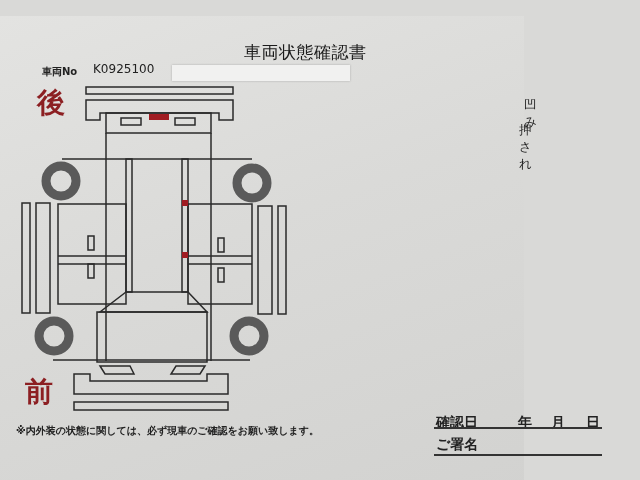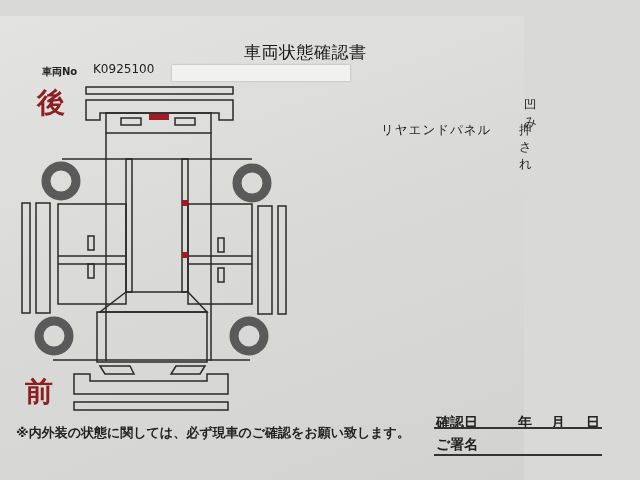--- a/index.html
+++ b/index.html
@@ -9,21 +9,21 @@
   .abs { position:absolute; }
   .title { left:244px; top:25px; font-size:17px; color:#1c1c1c; letter-spacing:0.5px; }
   .vno-label { left:42px; top:49px; font-size:10px; color:#222; font-weight:bold; }
   .vno-value { left:93px; top:46px; font-size:12px; color:#222; }
   .redact { left:172px; top:49px; width:178px; height:16px; background:#f1f1f0; box-shadow:0 0 2px #aaa; }
   .kanji-red { color:#8c1f22; font-size:28px; font-weight:bold; font-family:"DejaVu Serif", serif; }
   .rear-mark { left:37px; top:68px; }
   .front-mark { left:25px; top:357px; }
   .dmg { font-size:12.5px; color:#1f1f1f; letter-spacing:1px; }
   .note { font-size:12.5px; color:#1f1f1f; left:372px; top:236px; letter-spacing:1px; }
-  .foot { font-size:13px; color:#222; font-weight:bold; left:16px; }
+  .foot { font-size:10px; color:#222; font-weight:bold; left:16px; }
   .sign-line { background:#333; height:1.5px; }
   .sign-txt { font-size:14px; font-weight:bold; color:#222; }
 </style>
 </head>
 <body>
 
 <div class="paper">
 
   <div class="abs title">車両状態確認書</div>
   <div class="abs vno-label">車両No</div>
@@ -84,21 +84,20 @@
     </g>
 
     <g fill="#a01c22">
       <rect x="149" y="98" width="20" height="6"></rect>
       <rect x="182" y="184" width="6" height="6"></rect>
       <rect x="182" y="236" width="6" height="6"></rect>
     </g>
   </svg>
 
   <div class="abs dmg" style="left:524px;top:81px">凹み</div>
-  <div class="abs dmg" style="left:381px;top:106px">リヤエンドパネル</div>
   <div class="abs dmg" style="left:519px;top:106px">押され</div>
 
 
   <div class="abs foot" style="top:408px">※内外装の状態に関しては、必ず現車のご確認をお願い致します。</div>
 
   <div class="abs sign-txt" style="left:436px;top:398px">確認日</div>
   <div class="abs sign-txt" style="left:518px;top:398px">年</div>
   <div class="abs sign-txt" style="left:551px;top:398px">月</div>
   <div class="abs sign-txt" style="left:586px;top:398px">日</div>
   <div class="abs sign-line" style="left:434px;top:411px;width:168px"></div>

